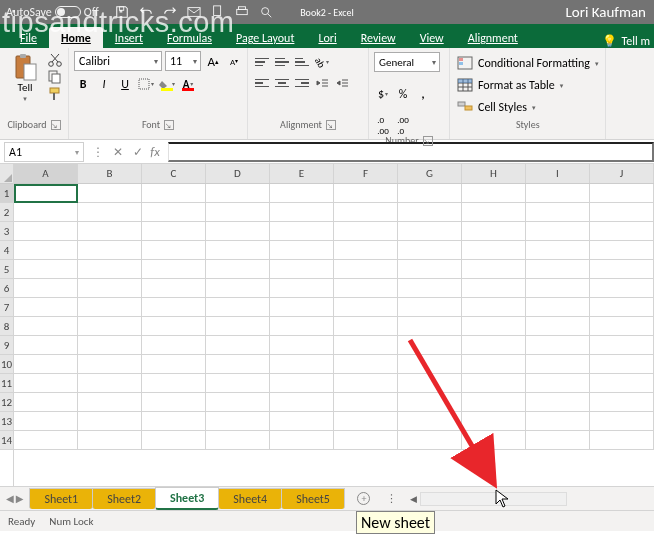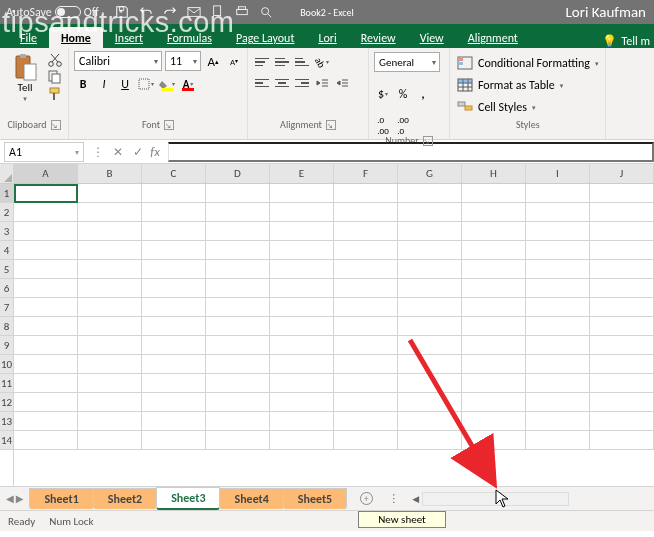--- a/index.html
+++ b/index.html
@@ -59,25 +59,25 @@
 .rh.sel { background:#d3d3d3; }
 .cols { flex:1; }
 .colrow { height:20px; display:flex; background:#e6e6e6; border-bottom:1px solid #ccc; }
 .ch { width:64px; border-right:1px solid #d4d4d4; text-align:center; font-size:11px; color:#444; line-height:20px; }
 .ch.sel { background:#d3d3d3; }
 .r { height:19px; display:flex; }
 .c { width:64px; border-right:1px solid #d4d4d4; border-bottom:1px solid #d4d4d4; font-size:12px; padding:0 2px; }
 .c.active { border:2px solid #217346; }
 .sheetbar { height:24px; background:#f3f2f1; border-top:1px solid #d4d4d4; display:flex; align-items:center; }
 .nav { display:flex; gap:2px; padding:0 6px; color:#888; font-size:10px; align-items:center; }
-.sheettab { padding:3px 14px; border:1px solid #ccc; border-bottom:none; background:#fdba74; font-size:12px; color:#444; margin-right:-1px; border-radius:0 0 3px 3px;font-weight:bold; }
+.sheettab { padding:3px 14px; border:1px solid #ccc; border-bottom:none; background:#eab308; font-size:12px; color:#444; margin-right:-1px; border-radius:0 0 3px 3px; }
 .sheettab.active { border-bottom:2px solid #217346; color:#217346; font-weight:600; background:#fff; position:relative; z-index:1; }
 .addsheet { width:24px; height:20px; display:flex; align-items:center; justify-content:center; color:#888; font-size:14px; margin-left:8px; position:relative; }
 .addsheet .plus { width:13px; height:13px; border:1px solid #888; border-radius:50%; display:flex; align-items:center; justify-content:center; font-size:10px; }
-.tooltip { position:absolute; top:22px; left:4px; background:#ffffe1; border:1px solid #808080; padding:1px 19px; font-size:11px; white-space:nowrap; z-index:100; color:#000; }
+.tooltip { position:absolute; top:22px; left:4px; background:#ffffe1; border:1px solid #808080; padding:1px 4px; font-size:16px; white-space:nowrap; z-index:100; color:#000; }
 .dots { margin:0 10px; color:#666; }
 .hscroll { flex:1; display:flex; align-items:center; max-width:160px; margin-right:2px; }
 .hscroll .track { flex:1; height:14px; background:#f0f0f0; border:1px solid #ddd; }
 .statusbar { height:21px; background:#f3f2f1; border-top:1px solid #d4d4d4; display:flex; align-items:center; font-size:11px; color:#555; padding:0 8px; gap:14px; }
 .cursor { position:absolute; bottom:28px; left:495px; z-index:50; }
 .arrow { position:absolute; z-index:40; }
 .watermark { position:absolute; top:6px; left:2px; font-size:29px; font-weight:500; color:rgba(255,255,255,0.78); z-index:200; pointer-events:none; letter-spacing:0.5px; font-family:Arial,sans-serif; }
 </style>
 </head>
 <body>

